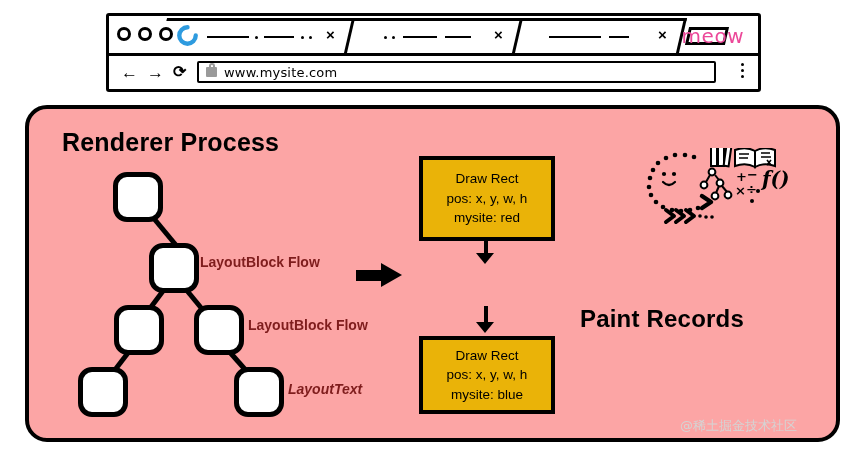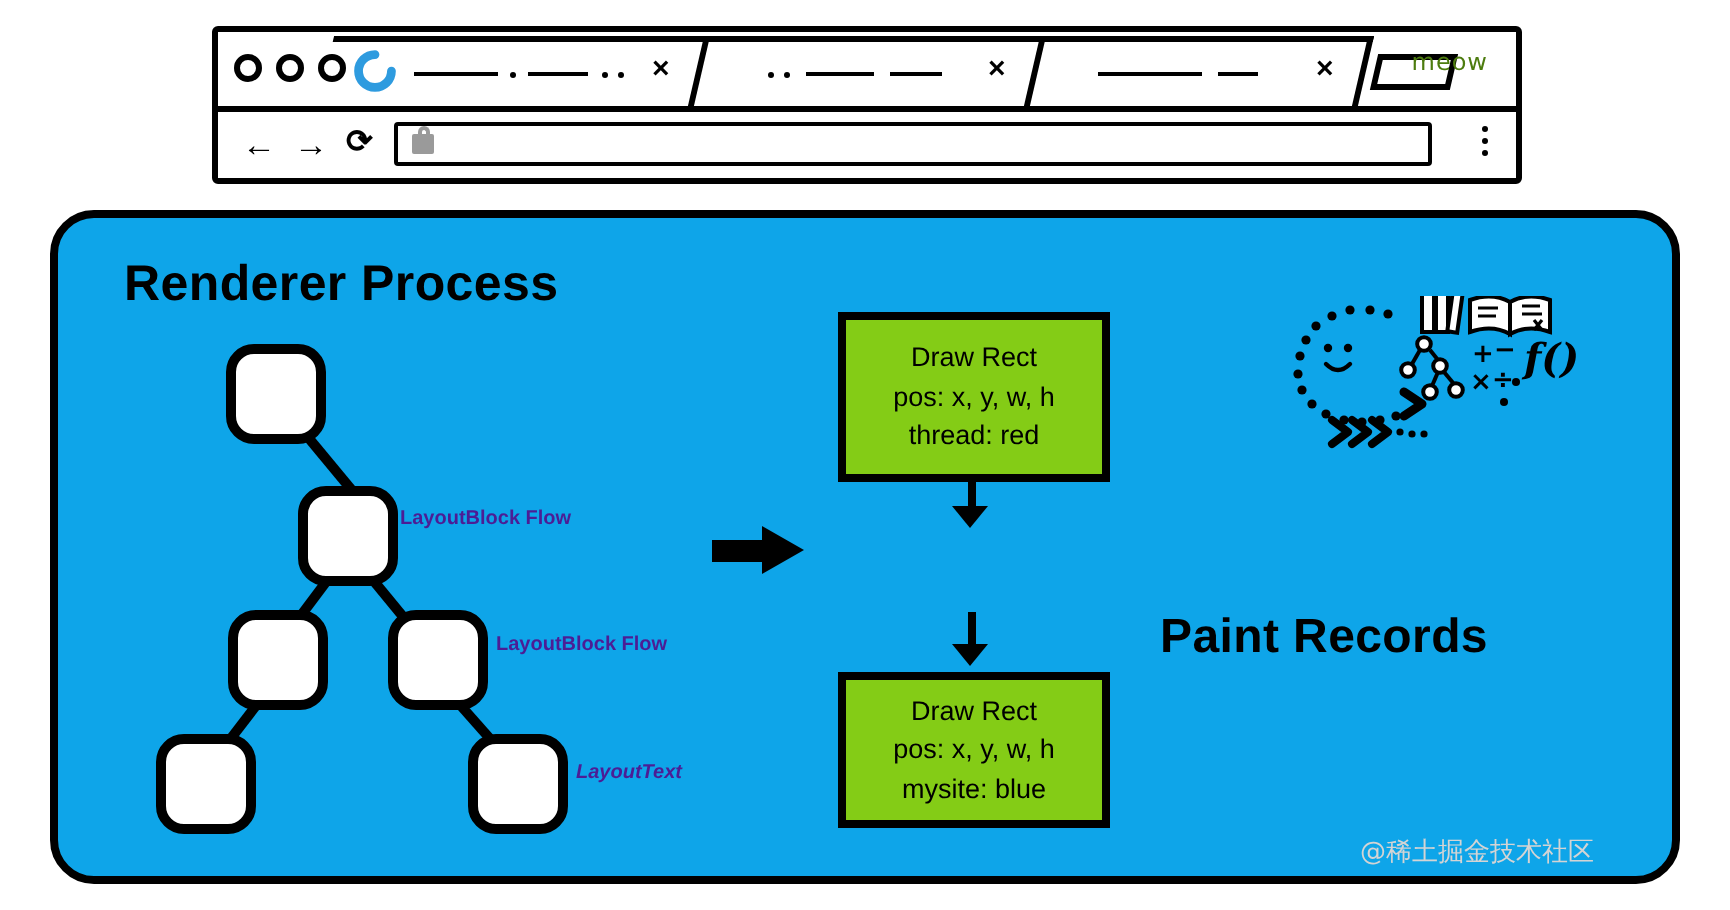--- a/index.html
+++ b/index.html
@@ -38,21 +38,21 @@
 
   .tab1{left:54px;width:188px;}
   .tab2{left:228px;width:182px;}
   .tab3{left:396px;width:178px;}
 
   .newtab{
     position:absolute;left:578px;top:11px;width:40px;height:18px;
     border:3px solid #000;transform:skewX(-13deg);box-sizing:border-box;
   }
   .meow{
-    position:absolute;right:14px;top:8px;font-size:12px;color:#4d7c0f;
+    position:absolute;right:14px;top:8px;font-size:20px;color:#ec4899;
     font-family:"DejaVu Sans", sans-serif;letter-spacing:.5px;
   }
 
   .urlbar{position:absolute;left:0;top:40px;width:100%;height:36px;}
   .navbtn{position:absolute;top:8px;font-size:17px;color:#000;font-weight:700;line-height:1;}
   .back{left:12px;}
   .fwd{left:38px;}
   .reload{left:64px;font-size:16px;}
   .omnibox{
     position:absolute;left:88px;top:5px;right:42px;height:22px;
@@ -68,43 +68,43 @@
   .urltext{
     position:absolute;left:25px;top:2px;font-size:13px;color:#000;
     font-family:"DejaVu Sans", sans-serif;letter-spacing:.2px;
   }
   .kebab{position:absolute;right:14px;top:7px;display:flex;flex-direction:column;gap:3px;}
   .kebab i{display:block;width:3px;height:3px;background:#000;border-radius:50%;}
 
   
   .panel{
     position:absolute;left:25px;top:105px;width:815px;height:337px;
-    border:4px solid #000;border-radius:22px;background:#0ea5e9;box-sizing:border-box;
+    border:4px solid #000;border-radius:22px;background:#fca5a5;box-sizing:border-box;
   }
   .panel-title{
     position:absolute;left:33px;top:19px;font-size:25px;font-weight:700;color:#000;
     letter-spacing:.2px;
   }
   .node{
     position:absolute;width:50px;height:50px;border:5px solid #000;border-radius:14px;
     background:#fff;box-sizing:border-box;z-index:2;
   }
-  .tlabel{position:absolute;font-size:10px;font-weight:600;color:#4c1d95;white-space:nowrap;}
+  .tlabel{position:absolute;font-size:14px;font-weight:600;color:#7f1d1d;white-space:nowrap;}
 
   
   .bigarrow{position:absolute;left:356px;top:263px;width:46px;height:24px;}
   .bigarrow .bar{position:absolute;left:0;top:7px;width:28px;height:11px;background:#000;}
   .bigarrow .head{
     position:absolute;left:25px;top:0;width:0;height:0;
     border-top:12px solid transparent;border-bottom:12px solid transparent;border-left:21px solid #000;
   }
 
   
   .prbox{
-    position:absolute;border:4px solid #000;background:#84cc16;box-sizing:border-box;
+    position:absolute;border:4px solid #000;background:#eab308;box-sizing:border-box;
     display:flex;flex-direction:column;align-items:center;justify-content:center;
   }
   .prbox span{font-size:13.5px;color:#000;line-height:1.45;white-space:nowrap;}
   .box1{left:419px;top:156px;width:136px;height:85px;}
   .box2{left:419px;top:264px;width:136px;height:42px;}
   .box3{left:419px;top:336px;width:136px;height:78px;}
 
   .conn{position:absolute;left:484px;width:0;border-left:4px solid #000;}
   .conn1{top:241px;height:17px;}
   .conn2{top:306px;height:23px;}
@@ -180,20 +180,21 @@
       <div class="meow">meow</div>
     </div>
 
     <div class="urlbar">
       <span class="navbtn back">←</span>
       <span class="navbtn fwd">→</span>
       <span class="navbtn reload">⟳</span>
 
       <div class="omnibox">
         <span class="lock"></span>
+        <span class="urltext">www.mysite.com</span>
       </div>
 
       <div class="kebab">
         <i></i>
         <i></i>
         <i></i>
       </div>
     </div>
   </div>
 
@@ -221,21 +222,21 @@
   <div class="tlabel" style="left:288px;top:381px;font-style:italic;">LayoutText</div>
 
   <div class="bigarrow">
     <div class="bar"></div>
     <div class="head"></div>
   </div>
 
   <div class="prbox box1">
     <span>Draw Rect</span>
     <span>pos: x, y, w, h</span>
-    <span>thread: red</span>
+    <span>mysite: red</span>
   </div>
 
   <div class="conn conn1"></div>
   <div class="arrowhead ah1"></div>
 
 
   <div class="conn conn2"></div>
   <div class="arrowhead ah2"></div>
 
   <div class="prbox box3">

